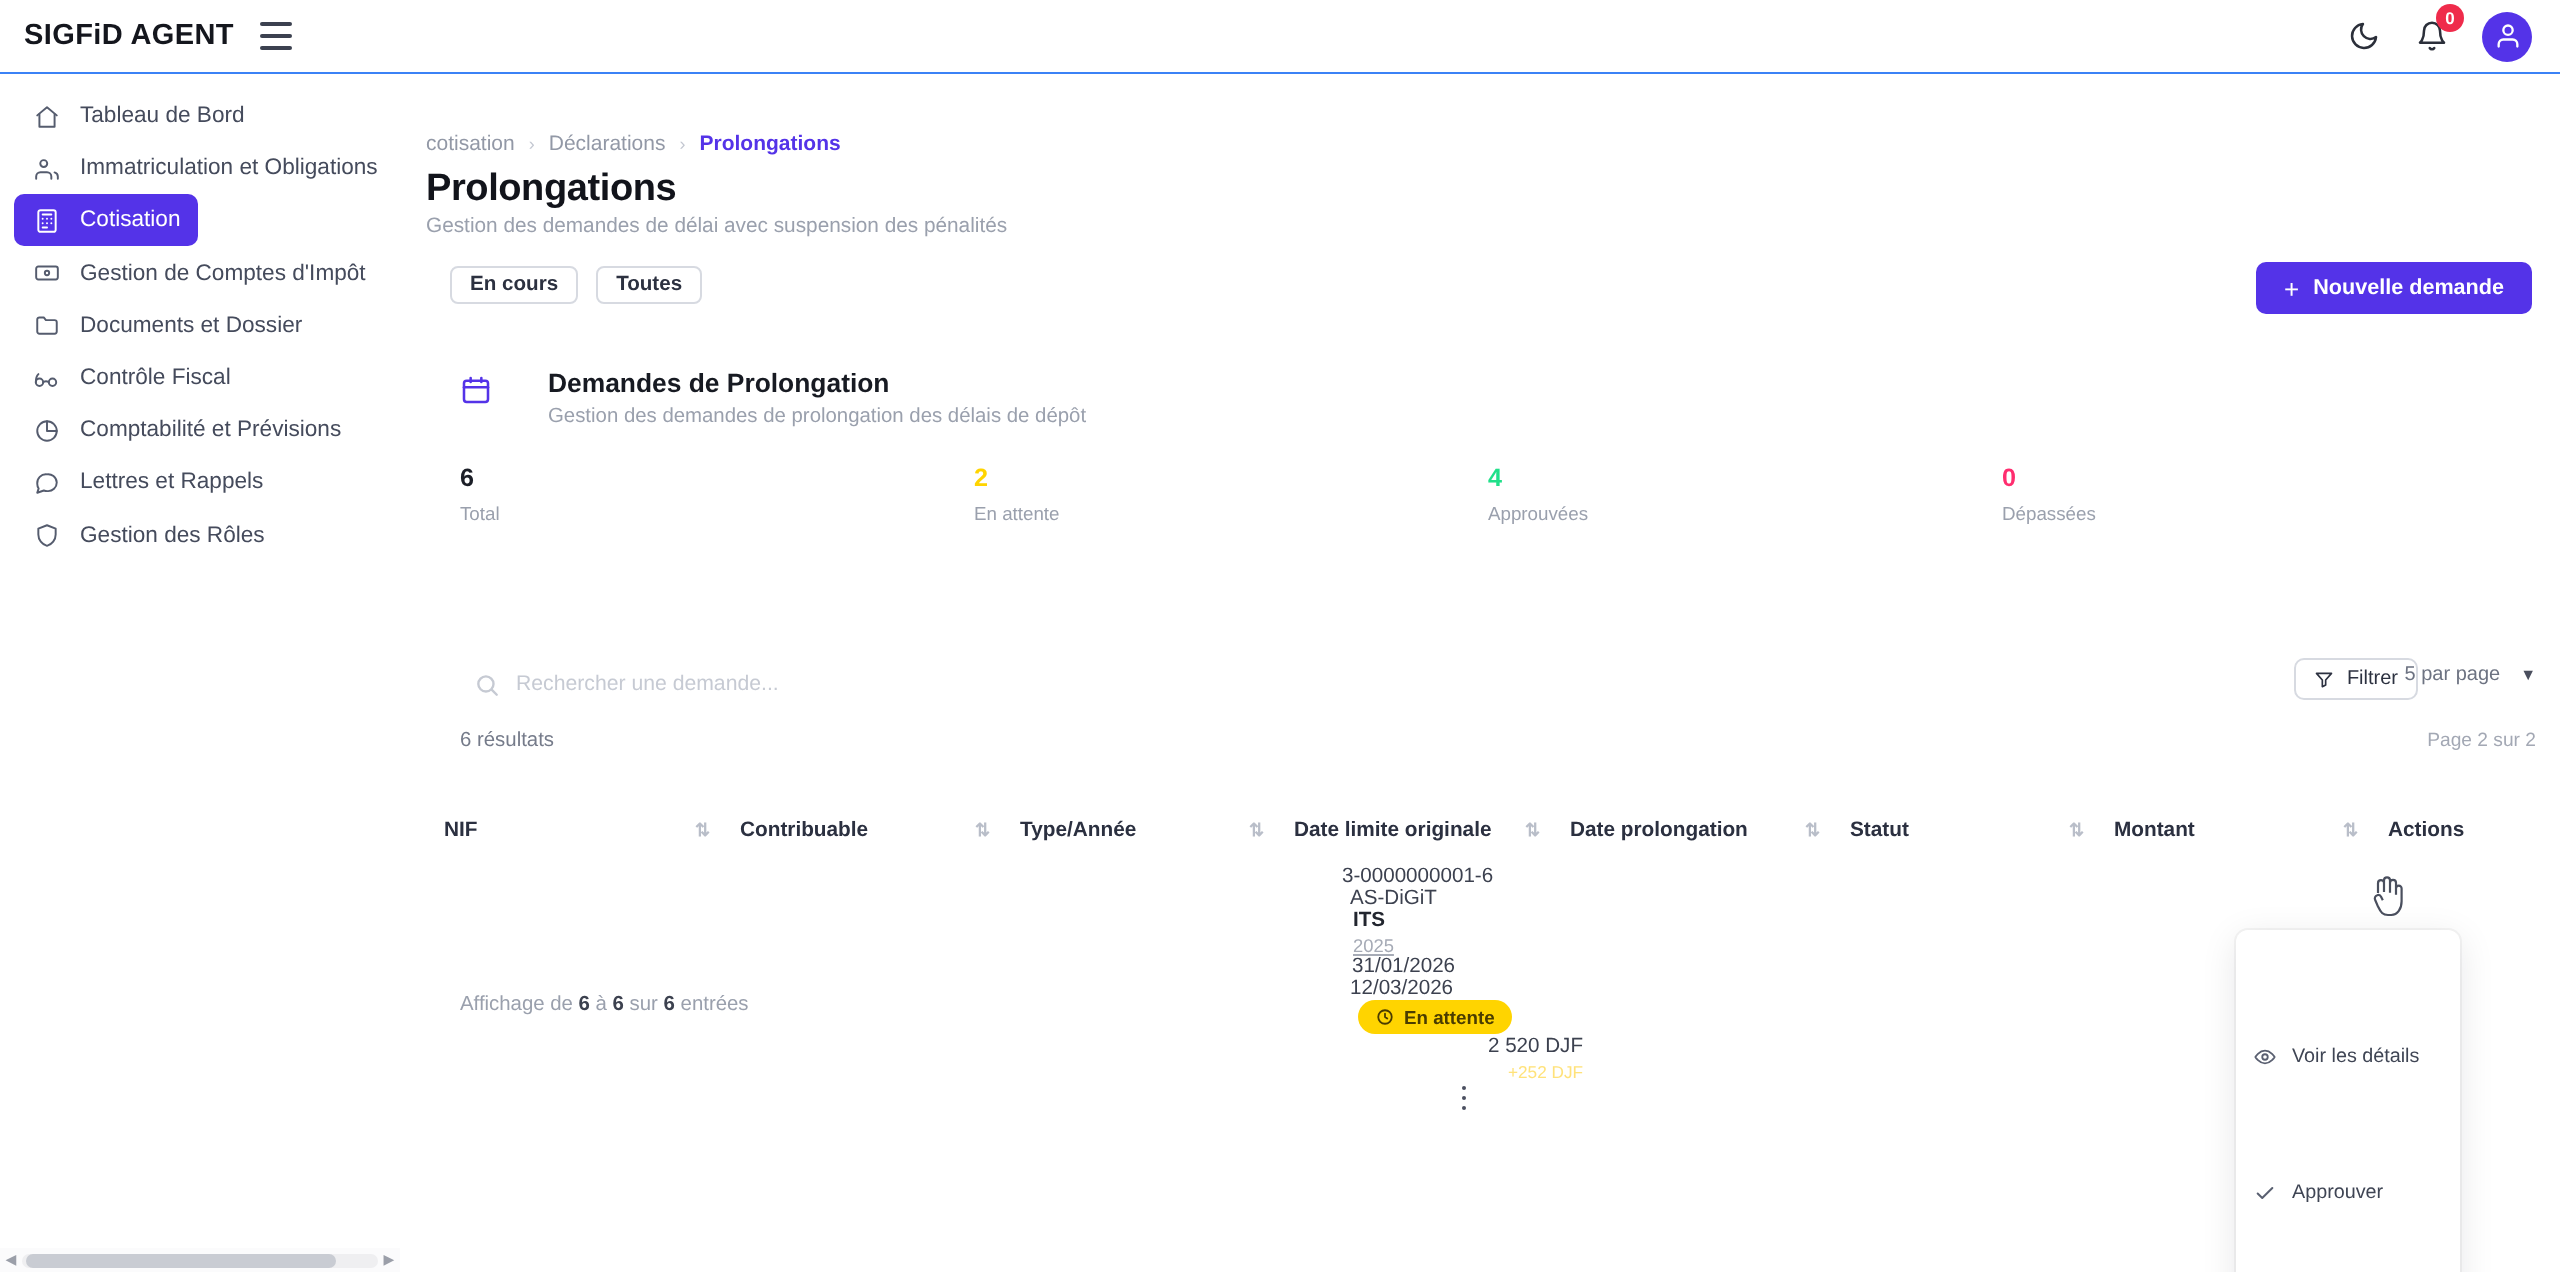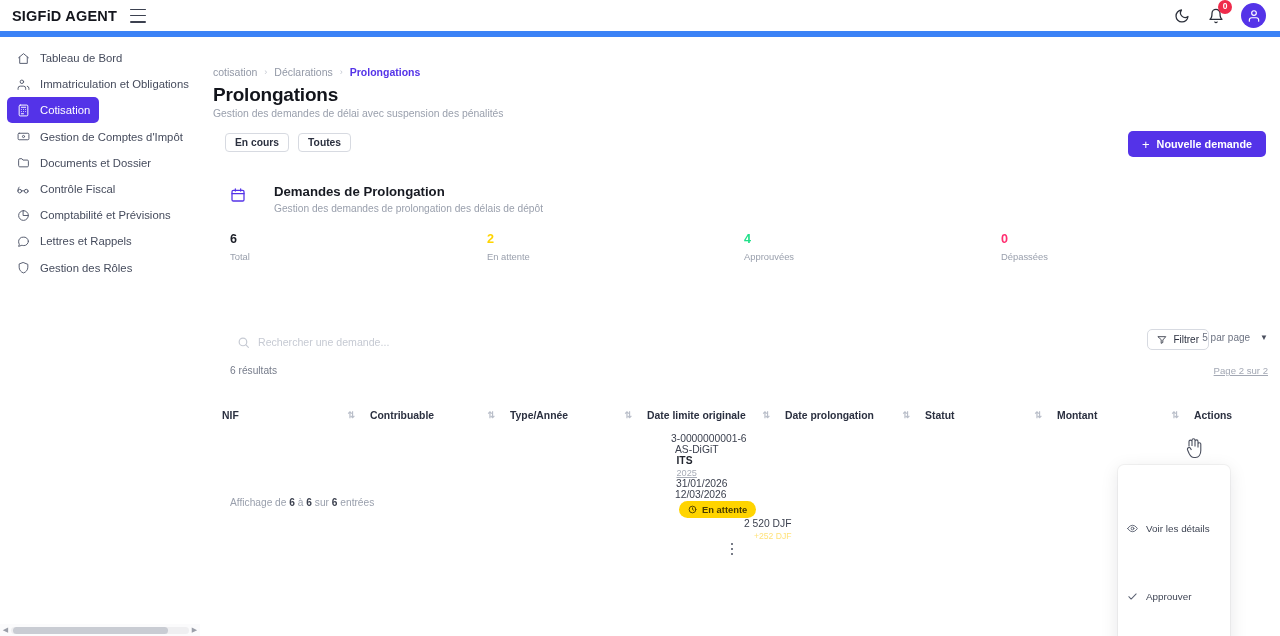--- a/index.html
+++ b/index.html
@@ -10,21 +10,21 @@
     font-family: "Liberation Sans", sans-serif;
     color: #1f2430;
     -webkit-font-smoothing: antialiased;
   }
 
   
   .topbar {
     position: absolute; top: 0; left: 0; width: 1280px; height: 37px;
     background: #ffffff;
     display: flex; align-items: center;
-    border-bottom: 6px solid #3b82f6;
+    border-bottom: 1px solid #3b82f6;
     z-index: 20;
   }
   .brand {
     margin-left: 12px;
     font-size: 14.5px; font-weight: 700; letter-spacing: .2px;
     color: #14161d;
   }
   .hamburger {
     margin-left: 13px; width: 16px; height: 14px;
     display: flex; flex-direction: column; justify-content: space-between;
@@ -138,21 +138,21 @@
     height: 21px; padding: 0 9px;
     border: 1px solid #d7dae1; border-radius: 5px; background: #fff;
     font-size: 10px; color: #2c3140; font-weight: 500;
     display: flex; align-items: center; gap: 6px; cursor: pointer;
     font-family: "Liberation Sans", sans-serif;
   }
   .perpage { position: absolute; right: 12px; top: 295px; display: flex; align-items: center; gap: 10px; font-size: 10px; color: #6d7382; cursor: pointer; }
   .perpage .caret { font-size: 8px; color: #4a4f5e; }
 
   .results { position: absolute; left: 30px; top: 328px; font-size: 10.2px; color: #757b8a; }
-  .pageinfo { position: absolute; right: 12px; top: 328px; font-size: 9.6px; color: #a3a8b4; text-decoration: underline; }
+  .pageinfo { position: absolute; right: 12px; top: 328px; font-size: 9.6px; color: #a3a8b4; }
 
   
   .table { position: absolute; left: 22px; top: 360px; width: 1046px; }
   .thead { display: flex; align-items: center; height: 36px; }
   .th { font-size: 10.4px; font-weight: 600; color: #2b3040; display: flex; align-items: center; gap: 0; position: relative; }
   .sorticon { font-size: 9px; color: #b9bec9; margin-left: auto; padding-right: 16px; letter-spacing: -1px; }
 
   .trow { display: flex; align-items: center; height: 42px; flex-direction: column; }
   .td { font-size: 10.3px; color: #3c414f; }
   .type-main { font-size: 10.3px; font-weight: 700; color: #22262f; }

